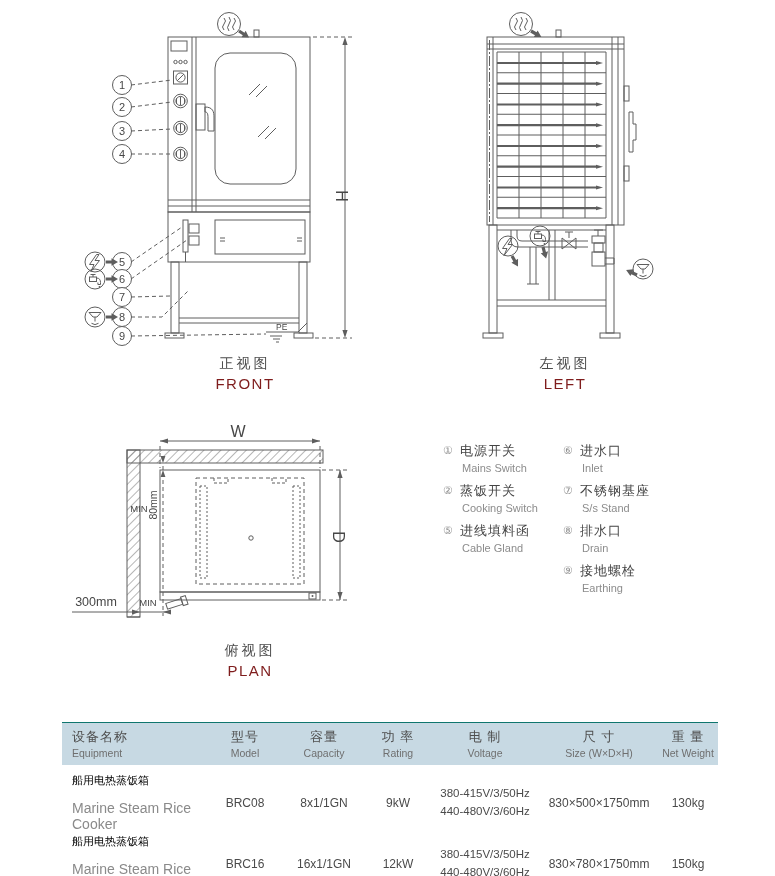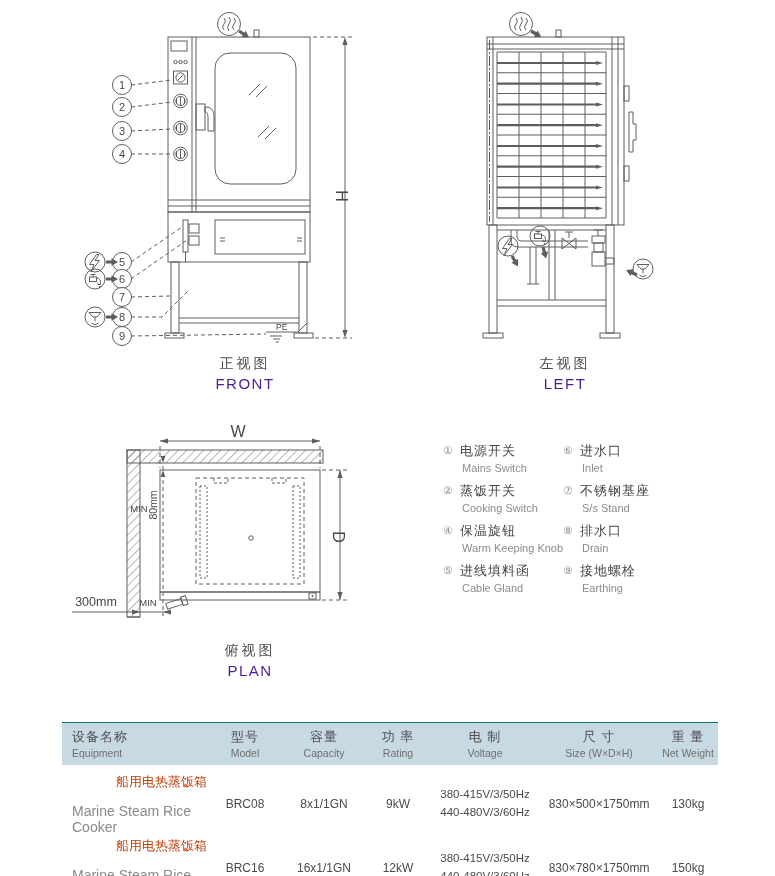--- a/index.html
+++ b/index.html
@@ -5,36 +5,36 @@
   html,body{margin:0;padding:0;background:#fff;}
   .page{position:relative;width:775px;height:876px;background:#ffffff;overflow:hidden;
         font-family:"Liberation Sans", sans-serif;color:#4a4a4a;}
   svg.drawings{position:absolute;left:0;top:0;}
   svg .stroke{stroke:#5e5e5e;fill:none;stroke-width:1;}
   svg text{fill:#474747;stroke:none;font-family:"Liberation Sans", sans-serif;}
   svg .fill{fill:#5e5e5e;stroke:none;}
   svg .white{fill:#ffffff;}
   .vtitle{position:absolute;width:130px;text-align:center;}
   .vt-zh{font-size:14px;letter-spacing:3px;color:#4c4c4c;text-align:center;}
-  .vt-en{font-size:15px;letter-spacing:1.5px;color:#4c1d95;margin-top:2px;}
+  .vt-en{font-size:15px;letter-spacing:1.5px;color:#7f1d1d;margin-top:2px;}
   .legend{position:absolute;}
   .legend-col{position:absolute;top:0;width:132px;}
   .legend-item{margin-bottom:7px;}
   .lnum{color:#8f8f8f;font-size:11px;margin-right:7px;vertical-align:1px;}
   .lzh{color:#454545;font-size:13px;letter-spacing:1px;font-family:Liberation Serif, serif;}
   .len{color:#8c8c8c;font-size:11px;margin-left:19px;margin-top:2px;}
   table.spec{position:absolute;left:62px;top:722px;width:656px;border-collapse:collapse;table-layout:fixed;}
   table.spec thead tr{background:#c7d9e3;border-top:1px solid #0f766e;}
   table.spec th{font-weight:normal;text-align:center;padding:5px 2px 6px;vertical-align:middle;}
   table.spec th.left, table.spec td.left{text-align:left;padding-left:10px;}
   .th-zh{font-size:13px;color:#4e4e4e;letter-spacing:1px;}
   .th-en{font-size:10.5px;color:#6f6f6f;margin-top:1px;}
   table.spec td{text-align:center;font-size:12px;color:#4a4a4a;height:45px;vertical-align:middle;}
   table.spec tbody tr:first-child td{padding-top:8px;}
-  .td-zh{font-size:13px;color:#c2410c;text-align:right;}
+  .td-zh{font-size:11px;color:#000000;}
   .td-en{font-size:14px;color:#8a8a8a;margin-top:12px;}
   td.volt div{font-size:11.5px;line-height:1.55;}
 </style>
 </head>
 <body>
 
 <div class="page">
 
   <svg class="drawings" width="775" height="710" viewBox="0 0 775 710">
     <defs>
@@ -272,24 +272,20 @@
 
   <div class="legend" style="left:443px;top:441px;width:280px;height:160px">
     <div class="legend-col" style="left:0">
       <div class="legend-item">
         <span class="lnum">①</span><span class="lzh">电源开关</span>
         <div class="len">Mains Switch</div>
       </div>
       <div class="legend-item">
         <span class="lnum">②</span><span class="lzh">蒸饭开关</span>
         <div class="len">Cooking Switch</div>
-      </div>
-      <div class="legend-item">
-        <span class="lnum">④</span><span class="lzh">保温旋钮</span>
-        <div class="len">Warm Keeping Knob</div>
       </div>
       <div class="legend-item">
         <span class="lnum">⑤</span><span class="lzh">进线填料函</span>
         <div class="len">Cable Gland</div>
       </div>
     </div>
     <div class="legend-col" style="left:120px">
       <div class="legend-item">
         <span class="lnum">⑥</span><span class="lzh">进水口</span>
         <div class="len">Inlet</div>

